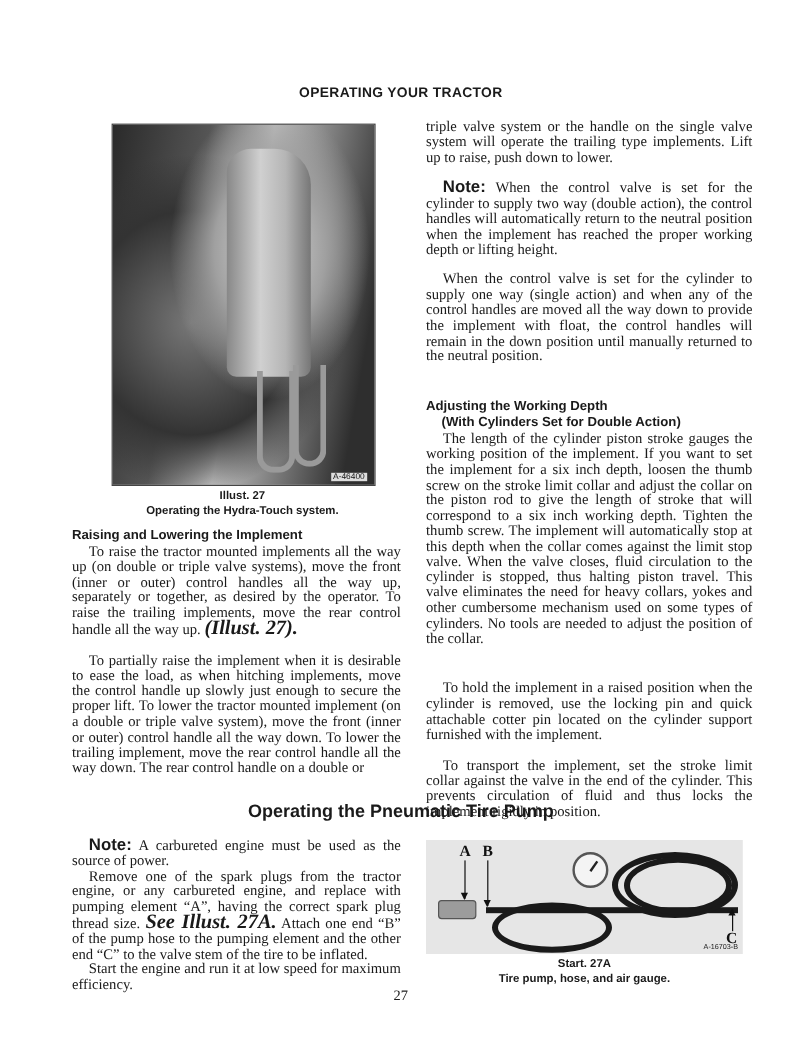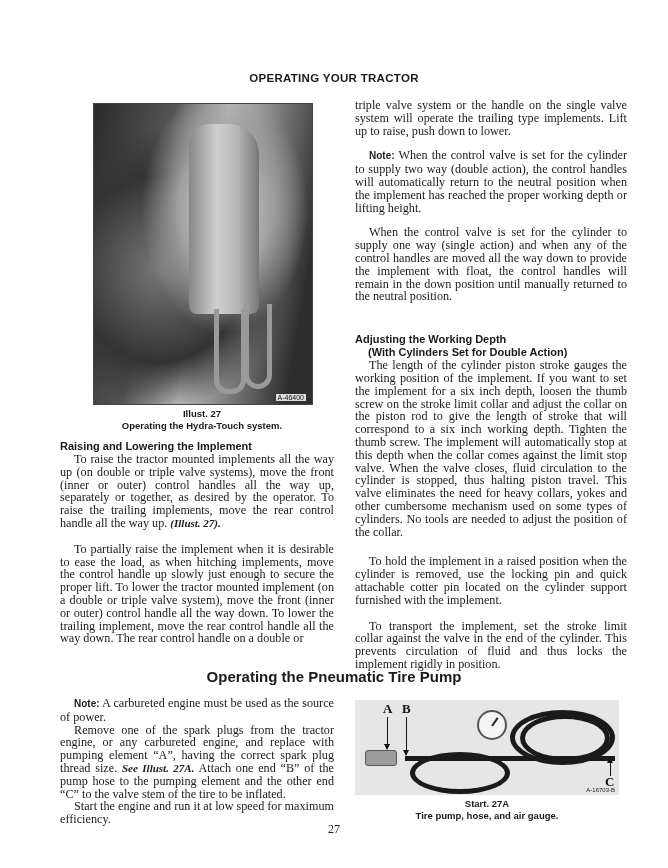--- a/index.html
+++ b/index.html
@@ -7,21 +7,21 @@
     .page { position: absolute; left: 0; top: 0; width: 668px; height: 868px; border-radius: 24px; }
     .running-head {
       position: absolute; top: 72px; left: 0; width: 668px; text-align: center;
       font-family: "Liberation Sans", sans-serif; font-weight: bold; font-size: 11.5px; letter-spacing: 0.3px;
     }
     .serif { font-family: "Liberation Serif", "DejaVu Serif", serif; font-size: 12.2px; line-height: 12.8px; text-align: justify; }
     .col-left { position: absolute; left: 60px; width: 274px; }
     .col-right { position: absolute; left: 355px; width: 272px; }
     p { margin: 0; text-indent: 14px; }
     p.noindent { text-indent: 0; }
-    .note-label { font-family: "Liberation Sans", sans-serif; font-weight: bold; font-size: 10px; }
+    .note-label { font-family: "Liberation Sans", sans-serif; font-weight: bold; font-size: 14px; }
     .photo1 {
       position: absolute; left: 93px; top: 103px; width: 218px; height: 300px;
       background:
         radial-gradient(ellipse at 60% 35%, #d8d8d8 0%, #a0a0a0 25%, transparent 45%),
         radial-gradient(ellipse at 30% 55%, #777 0%, #333 40%, transparent 60%),
         linear-gradient(100deg, #2a2a2a 0%, #555 30%, #bfbfbf 50%, #8a8a8a 65%, #2e2e2e 90%);
       border: 1px solid #444;
     }
     .photo1 .leg { position: absolute; left: 95px; top: 20px; width: 70px; height: 190px; background: linear-gradient(90deg,#888,#d0d0d0 40%,#b5b5b5 70%,#777); border-radius: 20px 30px 8px 8px; }
     .photo1 .pipe { position: absolute; border: 5px solid #9a9a9a; border-top: none; border-radius: 0 0 14px 14px; }
@@ -33,21 +33,21 @@
     .photo2 .lbl { position: absolute; font-family: "Liberation Serif", serif; font-weight: bold; font-size: 13px; color: #111; }
     .photo2 .arrow { position: absolute; width: 1px; background: #111; }
     .photo2 .arrow::after { content: ""; position: absolute; left: -3px; bottom: -1px; border-left: 3.5px solid transparent; border-right: 3.5px solid transparent; border-top: 6px solid #111; }
     .photo2 .arrow.up::after { top: -1px; bottom: auto; border-top: none; border-bottom: 6px solid #111; }
     .gauge { position: absolute; left: 122px; top: 10px; width: 26px; height: 26px; border-radius: 50%; border: 2px solid #555; background: #f4f4f4; }
     .gauge::after { content: ""; position: absolute; left: 12px; top: 4px; width: 2px; height: 10px; background: #222; transform: rotate(35deg); transform-origin: bottom; }
     .hose { position: absolute; border: 5px solid #1a1a1a; border-radius: 50%; }
     .hose-line { position: absolute; height: 5px; background: #1a1a1a; }
     .photo2 .code2 { position: absolute; right: 4px; bottom: 2px; font-family: "Liberation Sans", sans-serif; font-size: 6px; }
     .page-num { position: absolute; top: 822px; left: 0; width: 668px; text-align: center; font-family: "Liberation Serif", serif; font-size: 12px; }
-    em.ref { font-style: italic; font-weight: bold; font-size: 11px; }
+    em.ref { font-style: italic; font-weight: bold; font-size: 17px; }
   </style>
 </head>
 <body>
 
 <div class="page">
 
   <div class="running-head">OPERATING YOUR TRACTOR</div>
 
   <div class="photo1">
     <div class="leg"></div>
@@ -68,21 +68,21 @@
 
   <div class="col-right" style="top:99px;">
     <p class="serif noindent">triple valve system or the handle on the single valve system will operate the trailing type implements. Lift up to raise, push down to lower.</p>
     <p class="serif" style="margin-top:12px;"><span class="note-label">Note:</span><span> When the control valve is set for the cylinder to supply two way (double action), the control handles will automatically return to the neutral position when the implement has reached the proper working depth or lifting height.</span></p>
     <p class="serif" style="margin-top:12px;">When the control valve is set for the cylinder to supply one way (single action) and when any of the control handles are moved all the way down to provide the implement with float, the control handles will remain in the down position until manually returned to the neutral position.</p>
     <div style="margin-top:30px;">
       <div class="section-head">Adjusting the Working Depth</div>
       <div class="section-head" style="padding-left:13px;">(With Cylinders Set for Double Action)</div>
     </div>
     <p class="serif">The length of the cylinder piston stroke gauges the working position of the implement. If you want to set the implement for a six inch depth, loosen the thumb screw on the stroke limit collar and adjust the collar on the piston rod to give the length of stroke that will correspond to a six inch working depth. Tighten the thumb screw. The implement will automatically stop at this depth when the collar comes against the limit stop valve. When the valve closes, fluid circulation to the cylinder is stopped, thus halting piston travel. This valve eliminates the need for heavy collars, yokes and other cumbersome mechanism used on some types of cylinders. No tools are needed to adjust the position of the collar.</p>
-    <p class="serif" style="margin-top:17px;">To hold the implement in a raised position when the cylinder is removed, use the locking pin and quick attachable cotter pin located on the cylinder support furnished with the implement.</p>
+    <p class="serif" style="margin-top:29px;">To hold the implement in a raised position when the cylinder is removed, use the locking pin and quick attachable cotter pin located on the cylinder support furnished with the implement.</p>
     <p class="serif" style="margin-top:13px;">To transport the implement, set the stroke limit collar against the valve in the end of the cylinder. This prevents circulation of fluid and thus locks the implement rigidly in position.</p>
   </div>
 
   <div class="big-head">Operating the Pneumatic Tire Pump</div>
 
   <div class="col-left" style="top:697px;">
     <p class="serif"><span class="note-label">Note:</span><span> A carbureted engine must be used as the source of power.</span></p>
     <p class="serif"><span>Remove one of the spark plugs from the tractor engine, or any carbureted engine, and replace with pumping element “A”, having the correct spark plug thread size. </span><em class="ref">See Illust. 27A.</em><span> Attach one end “B” of the pump hose to the pumping element and the other end “C” to the valve stem of the tire to be inflated.</span></p>
     <p class="serif">Start the engine and run it at low speed for maximum efficiency.</p>
   </div>

